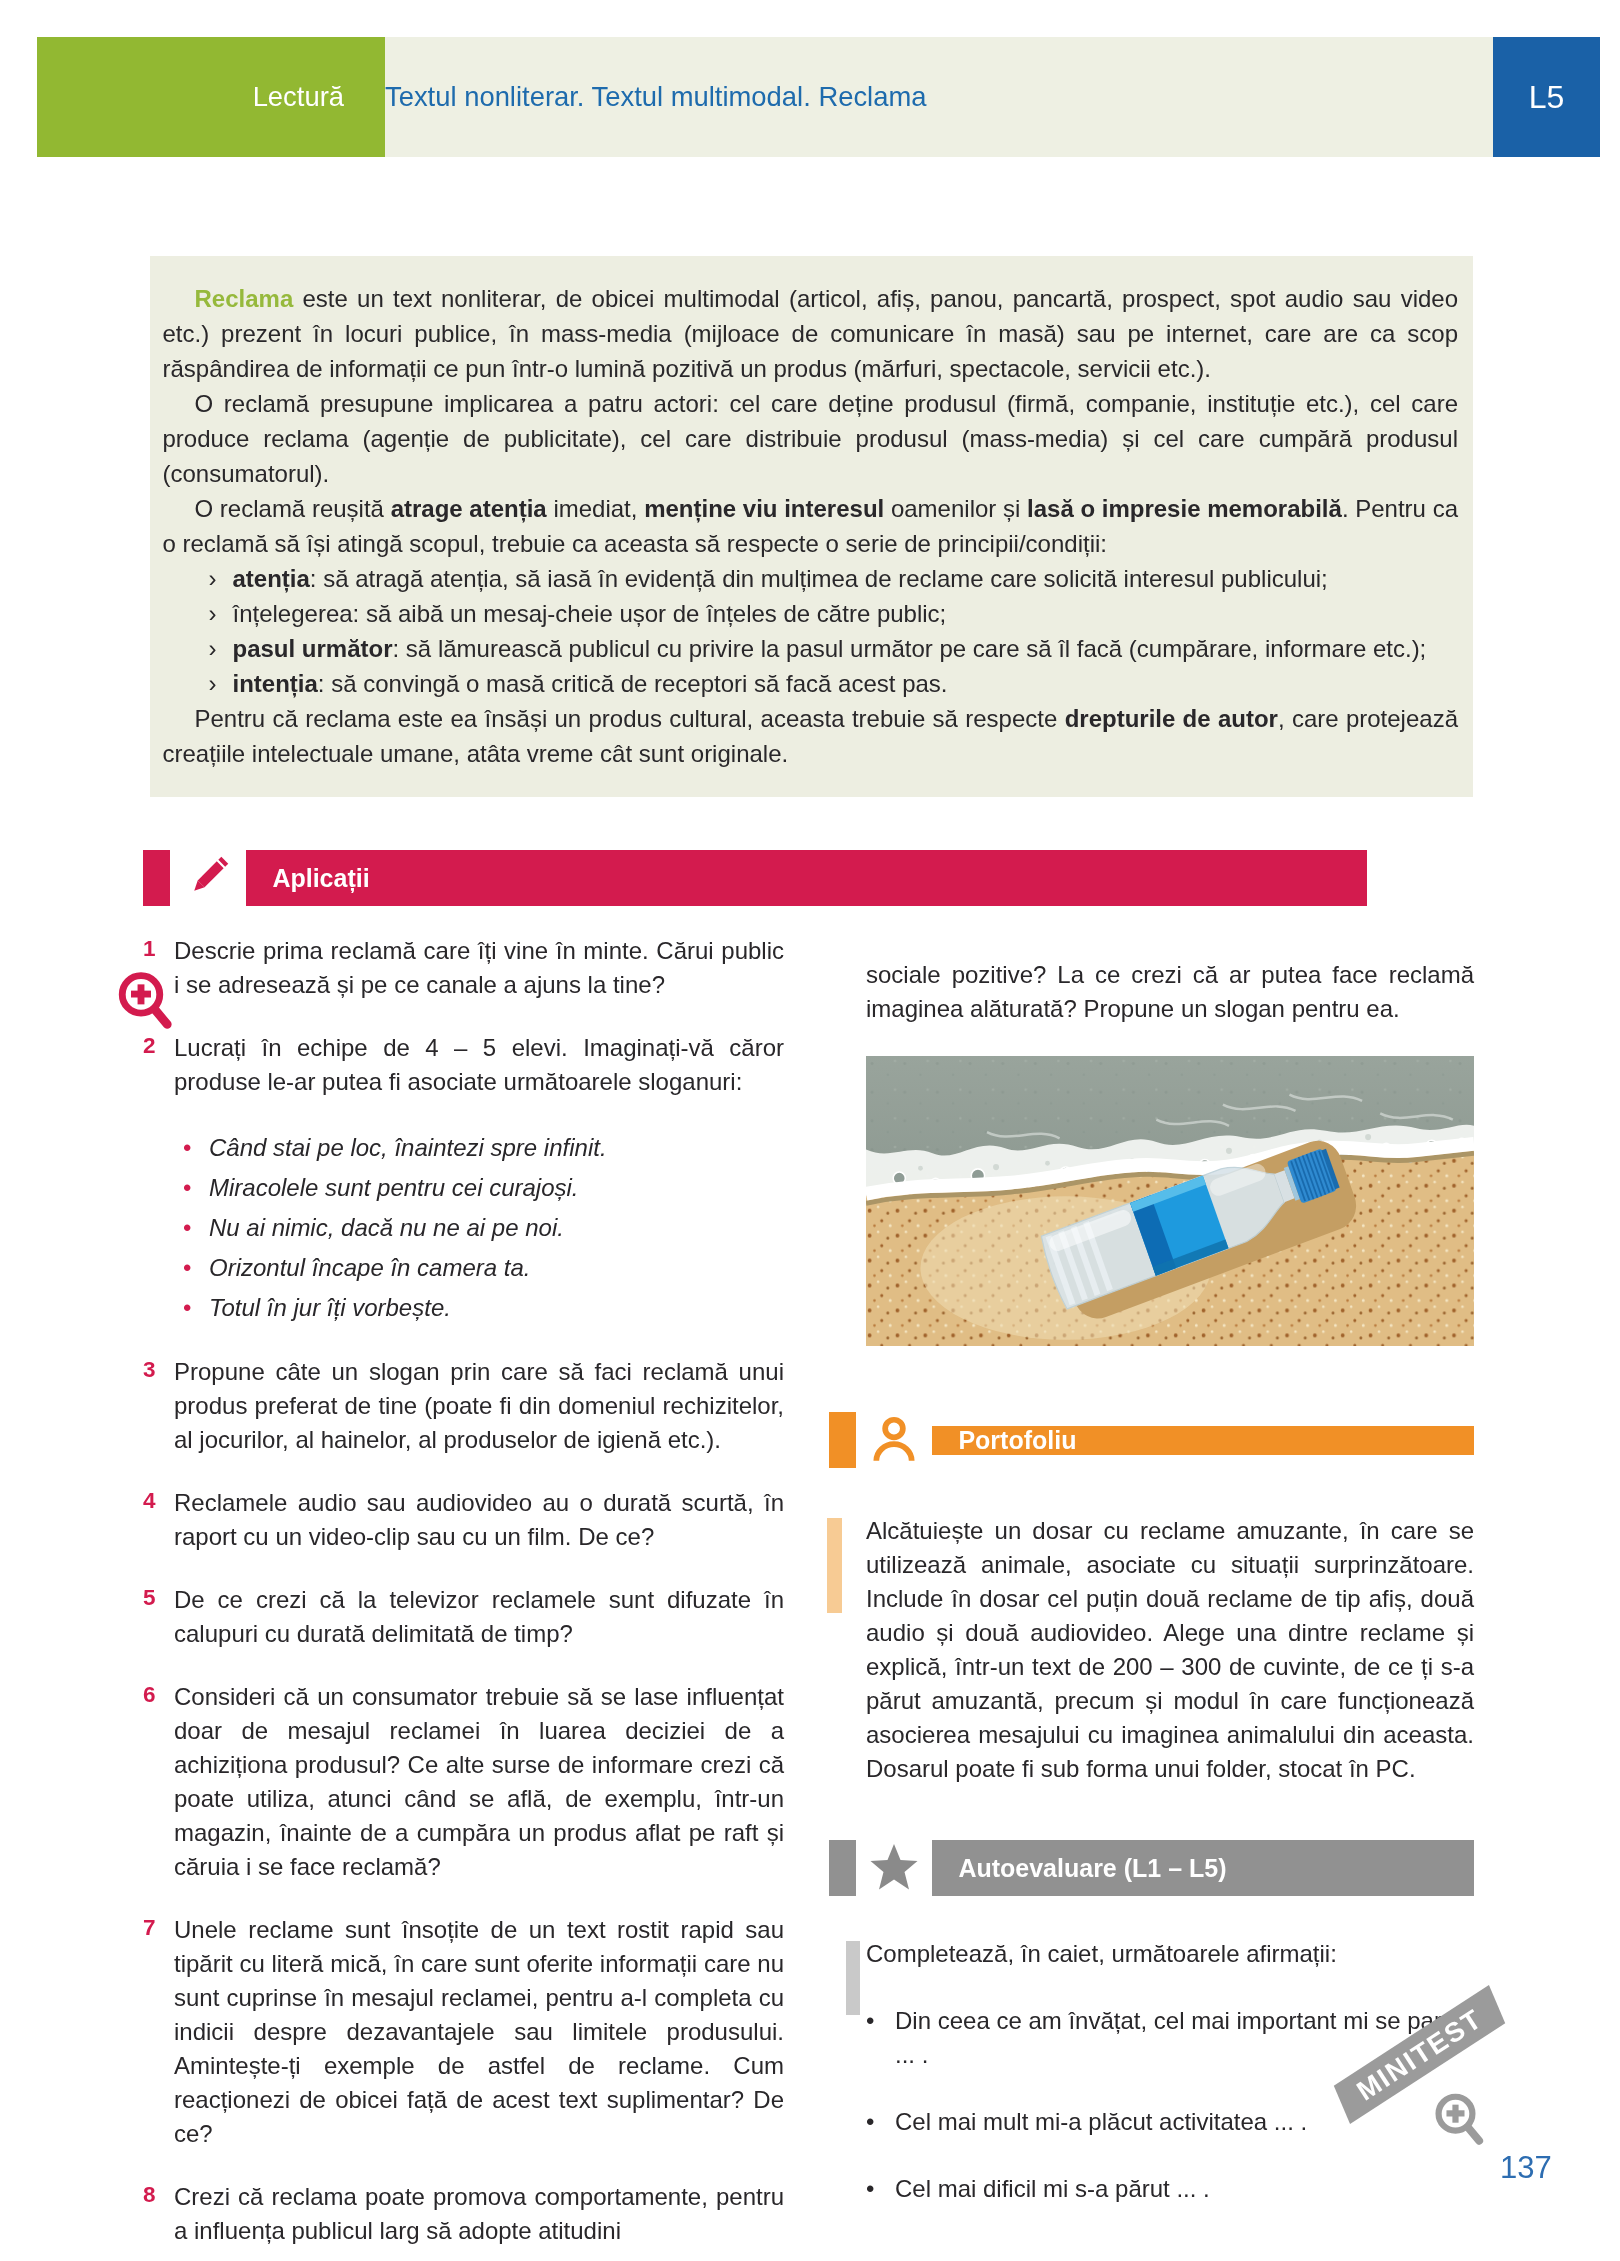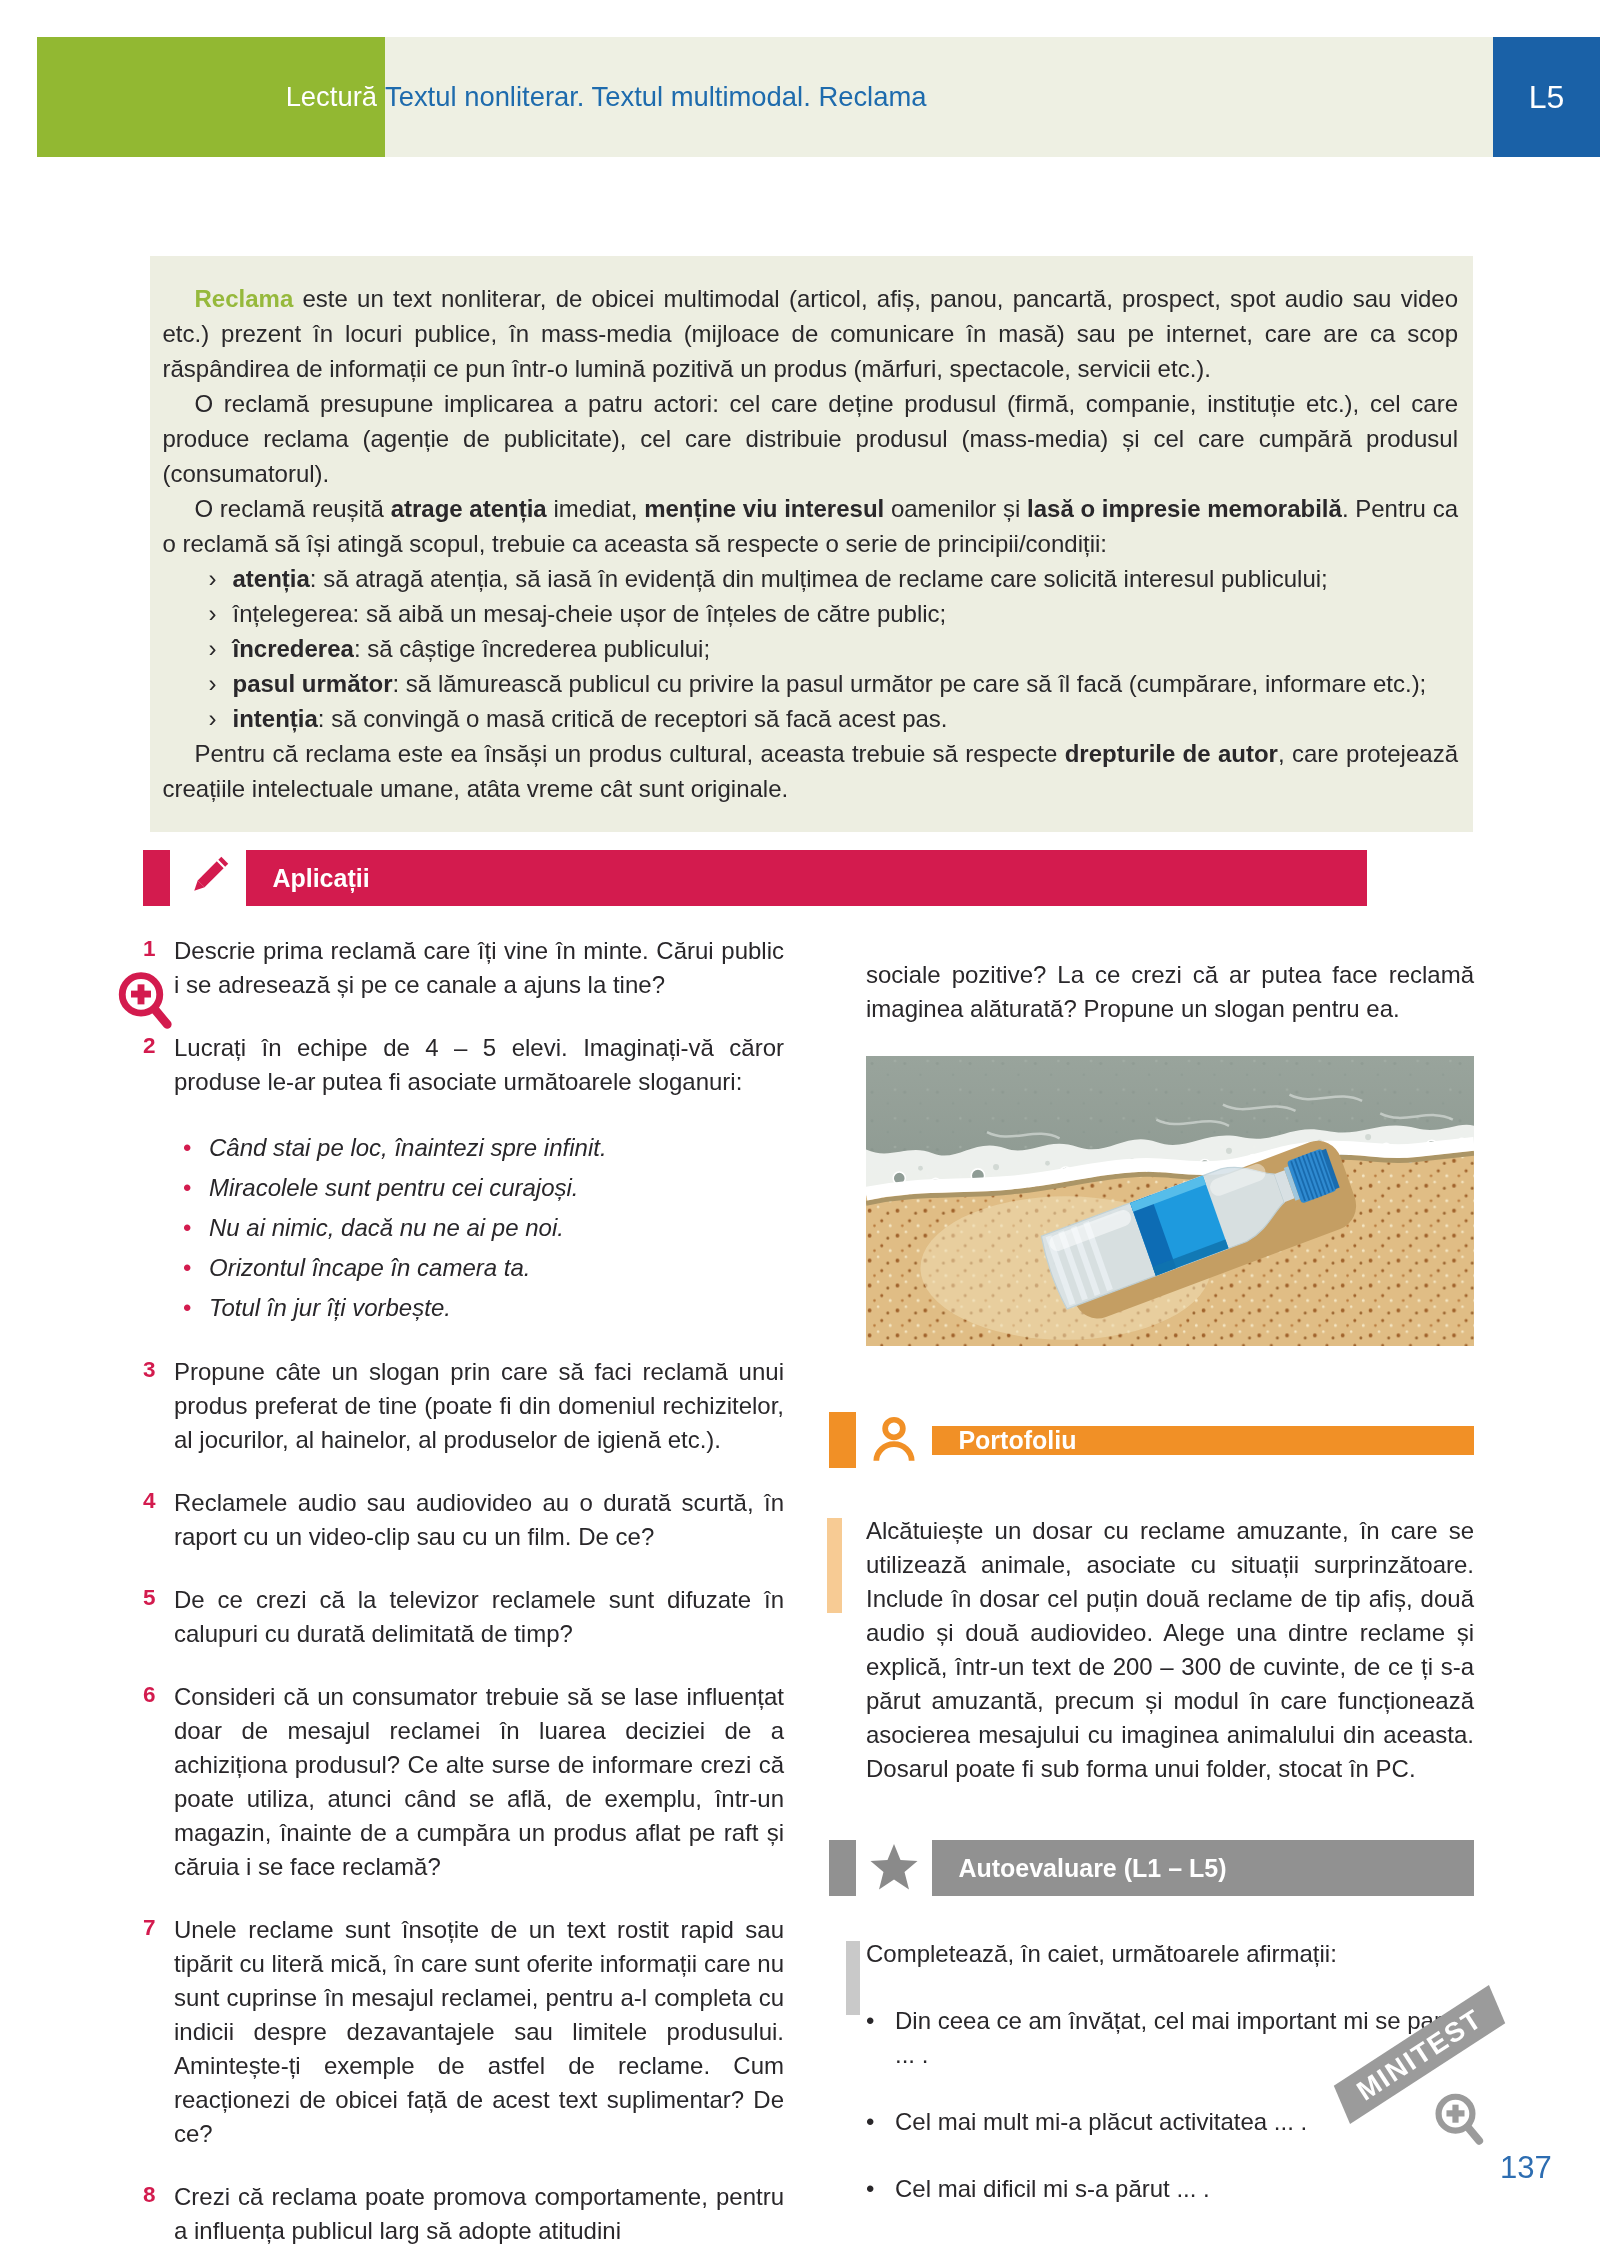--- a/index.html
+++ b/index.html
@@ -1,21 +1,21 @@
 <!DOCTYPE html>
 <html lang="ro" style="font-size:10px"><head>
 <meta charset="utf-8">
 <style>
   html,body{margin:0;padding:0;background:#ffffff;}
   .page{position:relative;width:1620px;height:2261px;background:#ffffff;overflow:hidden;
         font-family:"Liberation Sans", sans-serif;color:#29272a;}
 
   
   .header{position:absolute;left:37px;top:37px;width:1563px;height:120px;display:flex;}
-  .header-green{width:348px;background:#92b832;display:flex;align-items:center;justify-content:flex-end;padding-right:8px;box-sizing:border-box;}
+  .header-green{width:348px;background:#92b832;display:flex;align-items:center;justify-content:flex-end;padding-right:41px;box-sizing:border-box;}
   .header-green span{color:#ffffff;font-size:27.4px;font-weight:400;}
   .header-strip{flex:1;background:#eef0e3;display:flex;align-items:center;box-sizing:border-box;}
   .header-strip span{color:#1e6bad;font-size:27.4px;}
   .header-blue{width:107px;background:#1a61a7;display:flex;align-items:center;justify-content:center;}
   .header-blue span{color:#ffffff;font-size:32px;}
 
   
   .infobox{position:absolute;left:150px;top:256px;width:1323px;box-sizing:border-box;
            background:#edeee1;padding:25px 15px 26px 12.5px;font-size:24px;line-height:35px;text-align:justify;}
   .ib-p{margin:0;text-indent:32px;}
@@ -97,23 +97,20 @@
         <p class="ib-p"><span><span>O reclamă presupune implicarea a patru actori: cel care deține produsul (firmă, companie, instituție etc.), cel care produce reclama (agenție de publicitate), cel care distribuie produsul (mass-media) și cel care cumpără produsul (consumatorul).</span></span></p>
         <p class="ib-p"><span><span>O reclamă reușită </span><span style="font-weight: 700;">atrage atenția</span><span> imediat, </span><span style="font-weight: 700;">menține viu interesul</span><span> oamenilor și </span><span style="font-weight: 700;">lasă o impresie memorabilă</span><span>. Pentru ca o reclamă să își atingă scopul, trebuie ca aceasta să respecte o serie de principii/condiții:</span></span></p>
       </div>
     <div>
 
     <div class="ib-bullet">
           <span class="ib-marker">›</span><span><span style="font-weight: 700;">atenția</span><span>: să atragă atenția, să iasă în evidență din mulțimea de reclame care solicită interesul publicului;</span></span>
         </div>
         <div class="ib-bullet">
           <span class="ib-marker">›</span><span><span style="font-weight: 400;">înțelegerea</span><span>: să aibă un mesaj-cheie ușor de înțeles de către public;</span></span>
-        </div>
-        <div class="ib-bullet">
-          <span class="ib-marker">›</span><span><span style="font-weight: 700;">încrederea</span><span>: să câștige încrederea publicului;</span></span>
         </div>
         <div class="ib-bullet">
           <span class="ib-marker">›</span><span><span style="font-weight: 700;">pasul următor</span><span>: să lămurească publicul cu privire la pasul următor pe care să îl facă (cumpărare, informare etc.);</span></span>
         </div>
         <div class="ib-bullet">
           <span class="ib-marker">›</span><span><span style="font-weight: 700;">intenția</span><span>: să convingă o masă critică de receptori să facă acest pas.</span></span>
         </div>
       </div>
     <p class="ib-closing"><span>Pentru că reclama este ea însăși un produs cultural, aceasta trebuie să respecte </span><span style="font-weight: 700;">drepturile de autor</span><span>, care protejează creațiile intelectuale umane, atâta vreme cât sunt originale.</span></p>
   </div>

